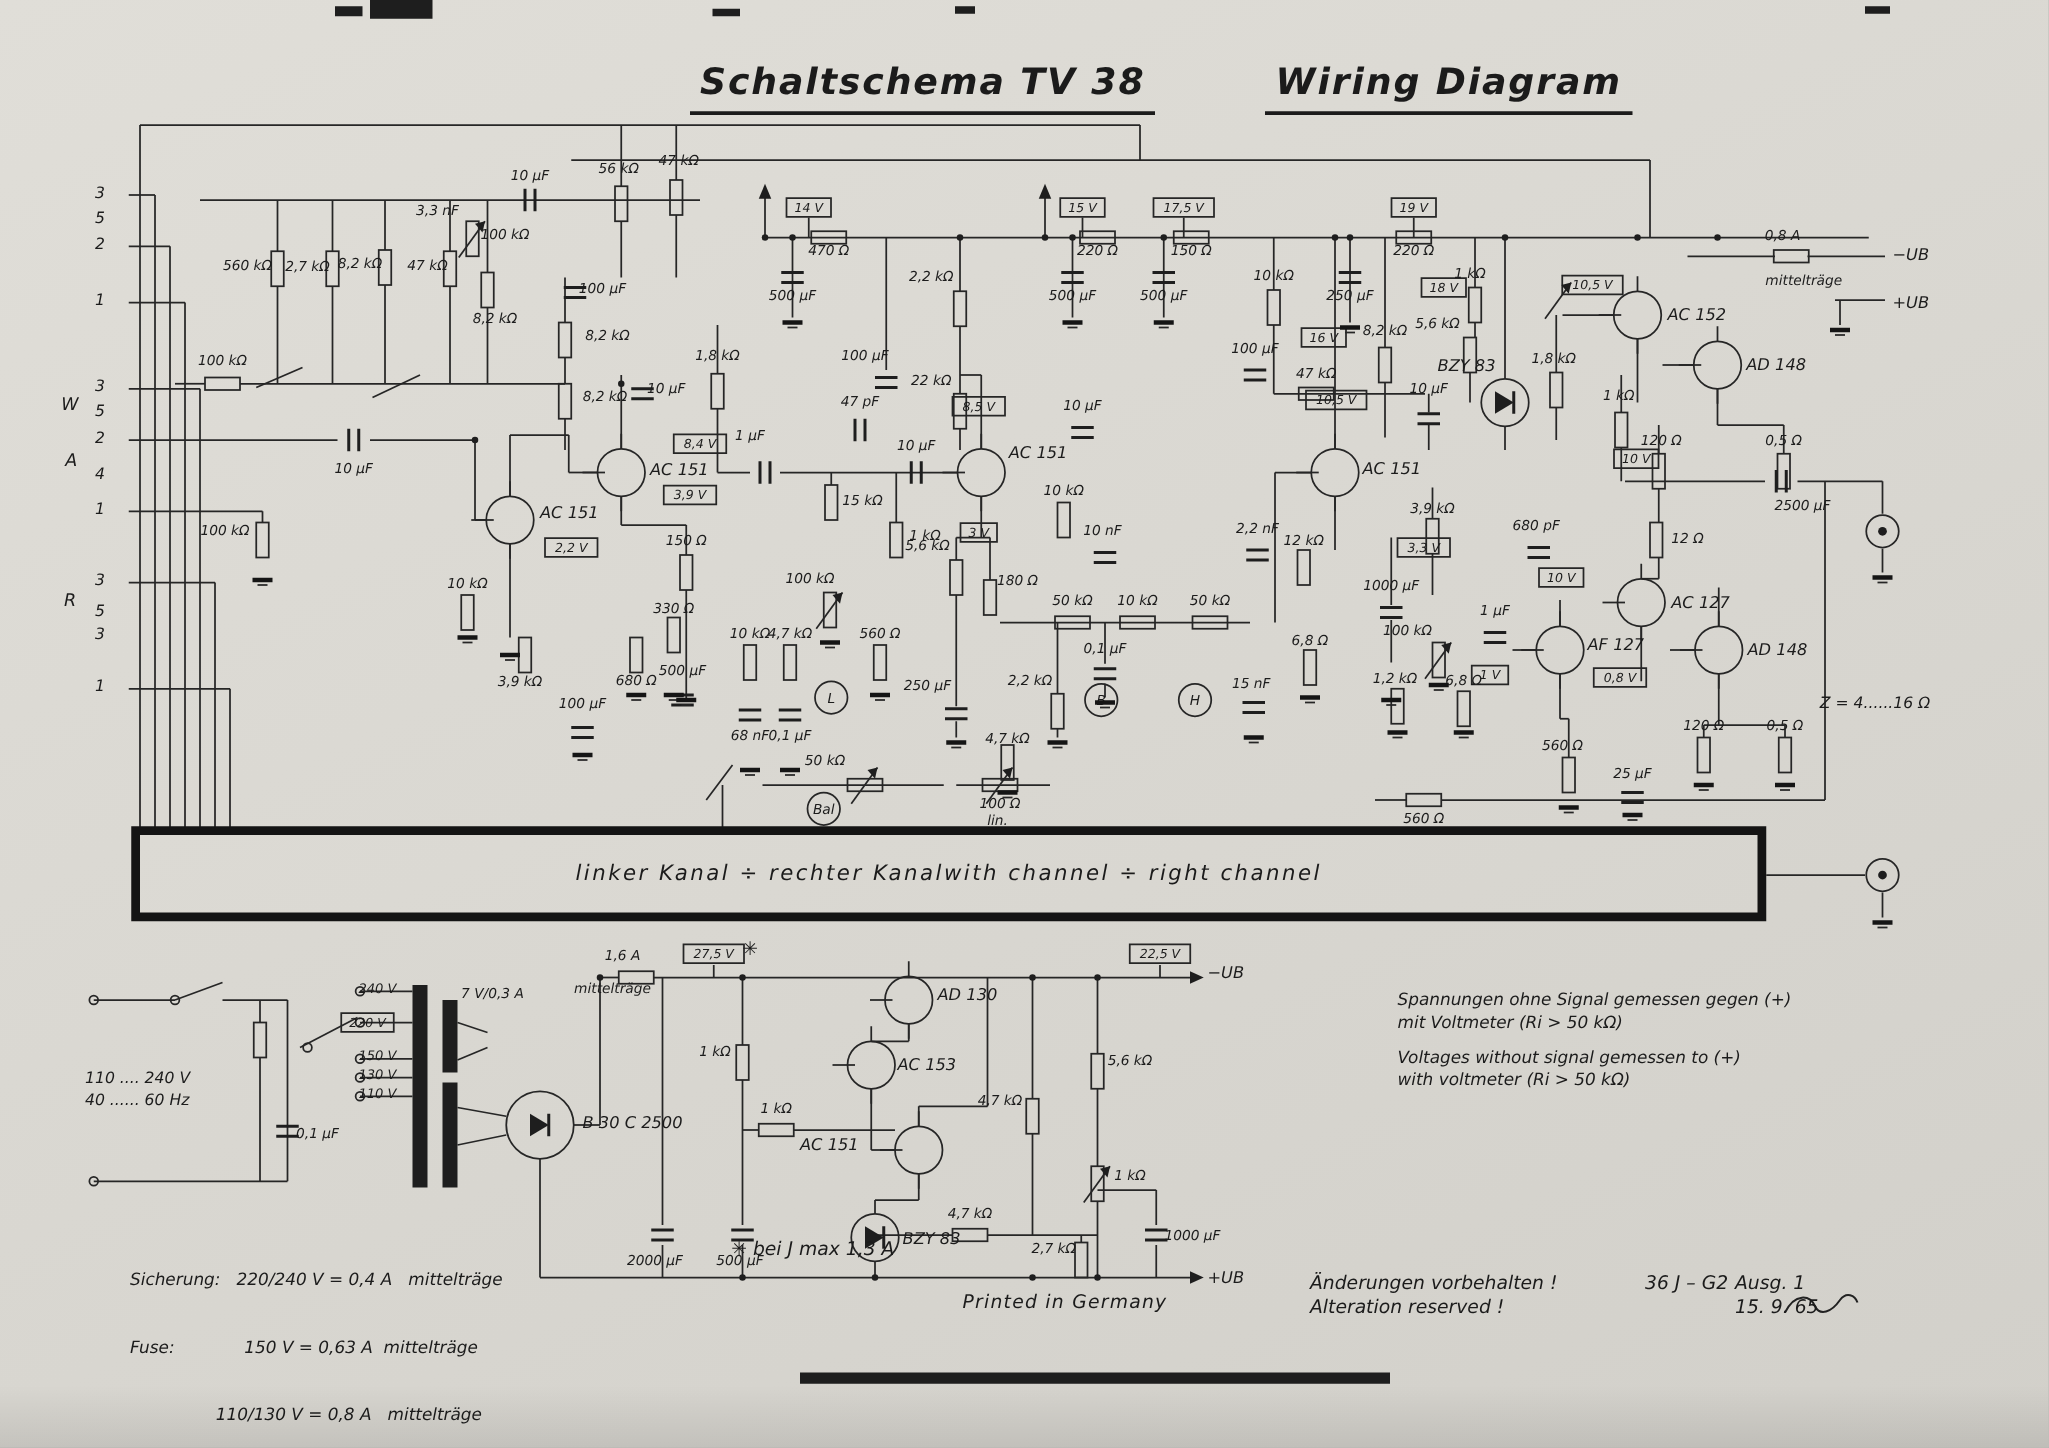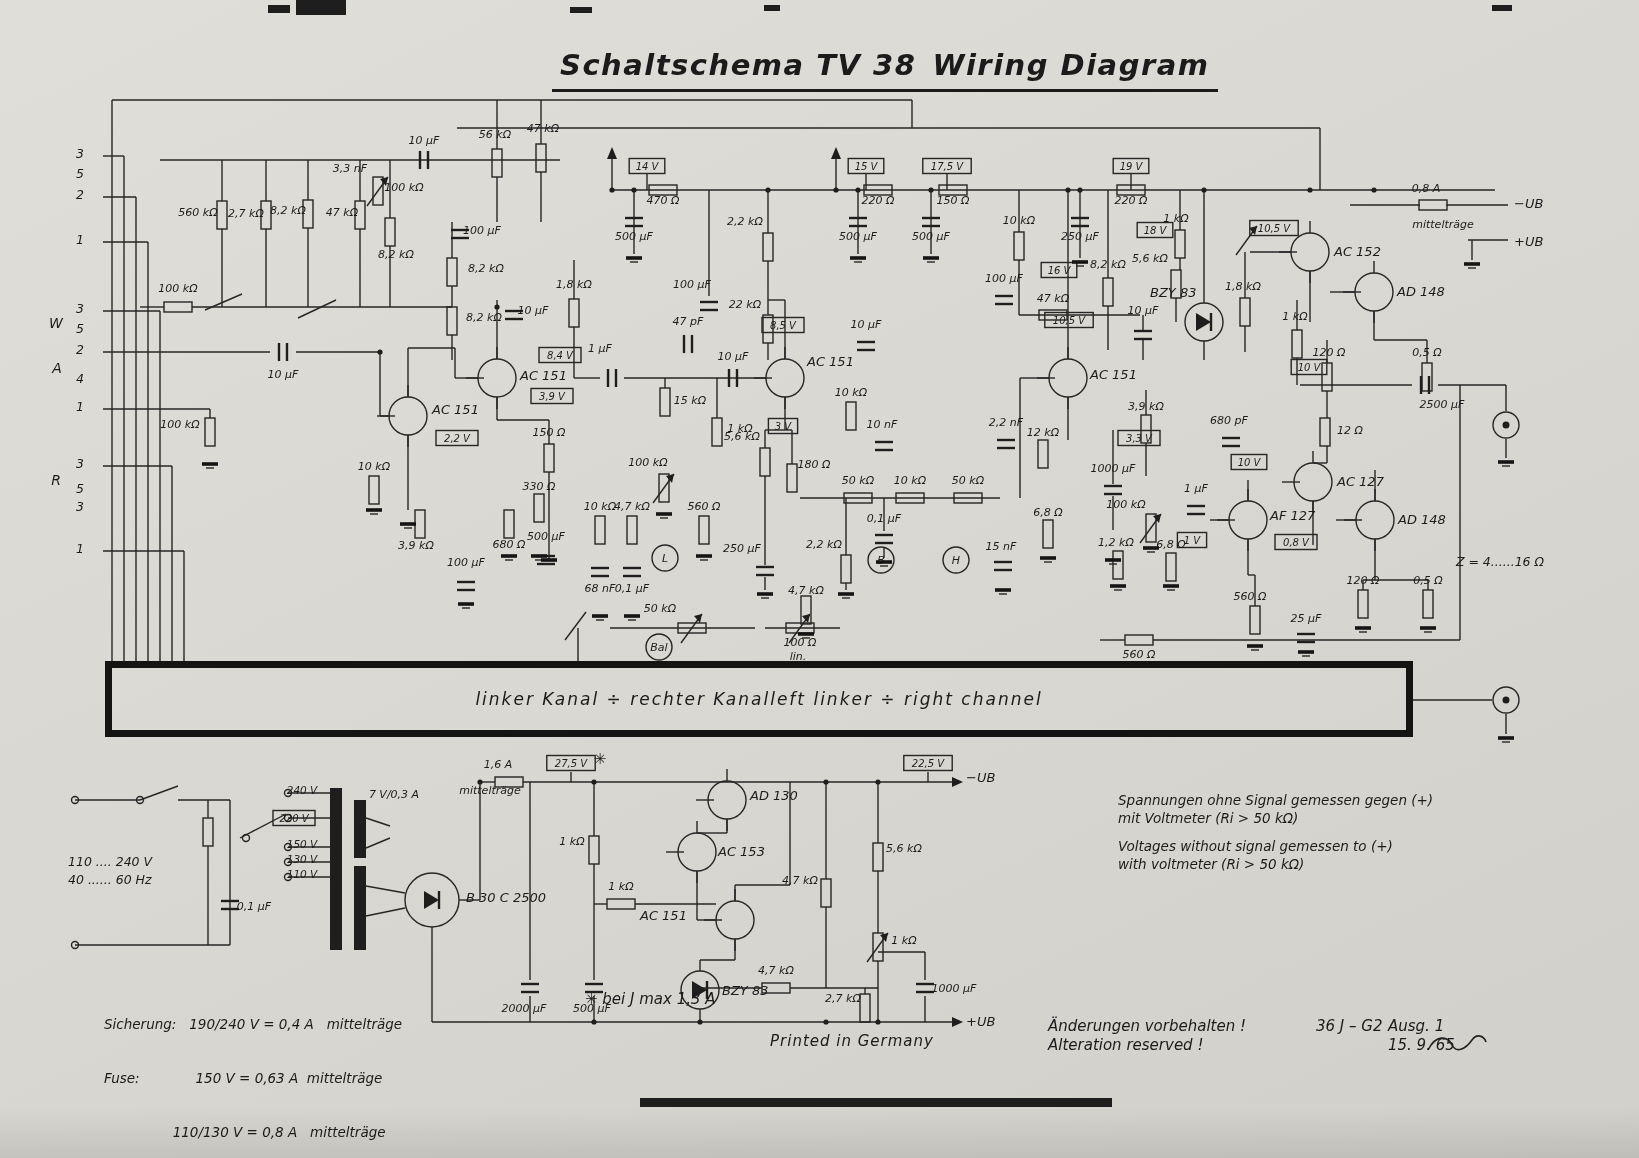--- a/index.html
+++ b/index.html
@@ -10,21 +10,21 @@
         background:linear-gradient(rgba(0,0,0,0),rgba(0,0,0,0.09));pointer-events:none;}
   svg#schem{position:absolute;left:0;top:0;width:1639px;height:1158px;}
   .w{stroke:#262626;stroke-width:1.4;fill:none;}
   .c{stroke:#262626;stroke-width:1.4;fill:none;}
   .cp{stroke:#1e1e1e;stroke-width:2.4;}
   .g{stroke:#151515;stroke-width:3.6;}
   .f{fill:#1e1e1e;stroke:none;}
   .t{font-family:"DejaVu Sans",sans-serif;font-style:italic;fill:#1c1c1c;}
   .sig{fill:none;stroke:#222;stroke-width:1.6;}
   .ov{position:absolute;font-style:italic;color:#1b1b1b;}
-  .title{left:552px;top:48px;display:flex;font-size:29px;font-weight:600;letter-spacing:1.5px;}
+  .title{left:552px;top:48px;display:flex;gap:88px;font-size:29px;font-weight:600;letter-spacing:1.5px;}
   .title span{border-bottom:3px solid #1b1b1b;padding:0 8px 7px;}
   .chbox{left:105px;top:661px;width:1294px;height:62px;border:7px solid #141414;
          display:flex;flex-direction:row;justify-content:center;align-items:center;
          font-size:17px;letter-spacing:2px;line-height:24px;background:rgba(255,255,255,0.04);}
   .notes{left:1118px;top:791px;font-size:13.5px;line-height:18px;}
   .notes div.gap{margin-top:10px;}
   .fuse{left:104px;top:979px;font-size:13.5px;line-height:18px;white-space:pre;}
   .fsmall{font-size:15px;}
 </style>
 </head>
@@ -761,32 +761,32 @@
       <polygon points="1257,226 1249,228 1255,235" class="f"></polygon>
     </svg>
 
   <div class="ov title">
     <span>Schaltschema   TV 38</span>
     <span>Wiring   Diagram</span>
   </div>
 
   <div class="ov chbox">
     <div>linker  Kanal   ÷   rechter  Kanal</div>
-    <div>left  linker   ÷   right  channel</div>
+    <div>with  channel   ÷   right  channel</div>
   </div>
 
   <div class="ov notes">
     <div>Spannungen ohne Signal gemessen gegen (+)</div>
     <div>mit  Voltmeter  (Ri &gt; 50 kΩ)</div>
     <div class="gap">Voltages  without  signal  gemessen  to  (+)</div>
     <div>with  voltmeter  (Ri &gt; 50 kΩ)</div>
   </div>
 
   <div class="ov fuse">
-    <div>Sicherung:   190/240 V = 0,4 A   mittelträge</div>
+    <div>Sicherung:   220/240 V = 0,4 A   mittelträge</div>
     <div>Fuse:             150 V = 0,63 A  mittelträge</div>
     <div>                110/130 V = 0,8 A   mittelträge</div>
   </div>
 
   <div class="ov fsmall" style="left:585px;top:990px;">✳  bei J max 1,3 A</div>
   <div class="ov fsmall" style="left:770px;top:1032px;letter-spacing:1px;">Printed  in  Germany</div>
   <div class="ov fsmall" style="left:1048px;top:1017px;">Änderungen  vorbehalten !</div>
   <div class="ov fsmall" style="left:1048px;top:1036px;">Alteration  reserved !</div>
   <div class="ov fsmall" style="left:1280px;top:1017px;margin-left:36px;">36 J – G2</div>
   <div class="ov fsmall" style="left:1388px;top:1017px;">Ausg. 1</div>

